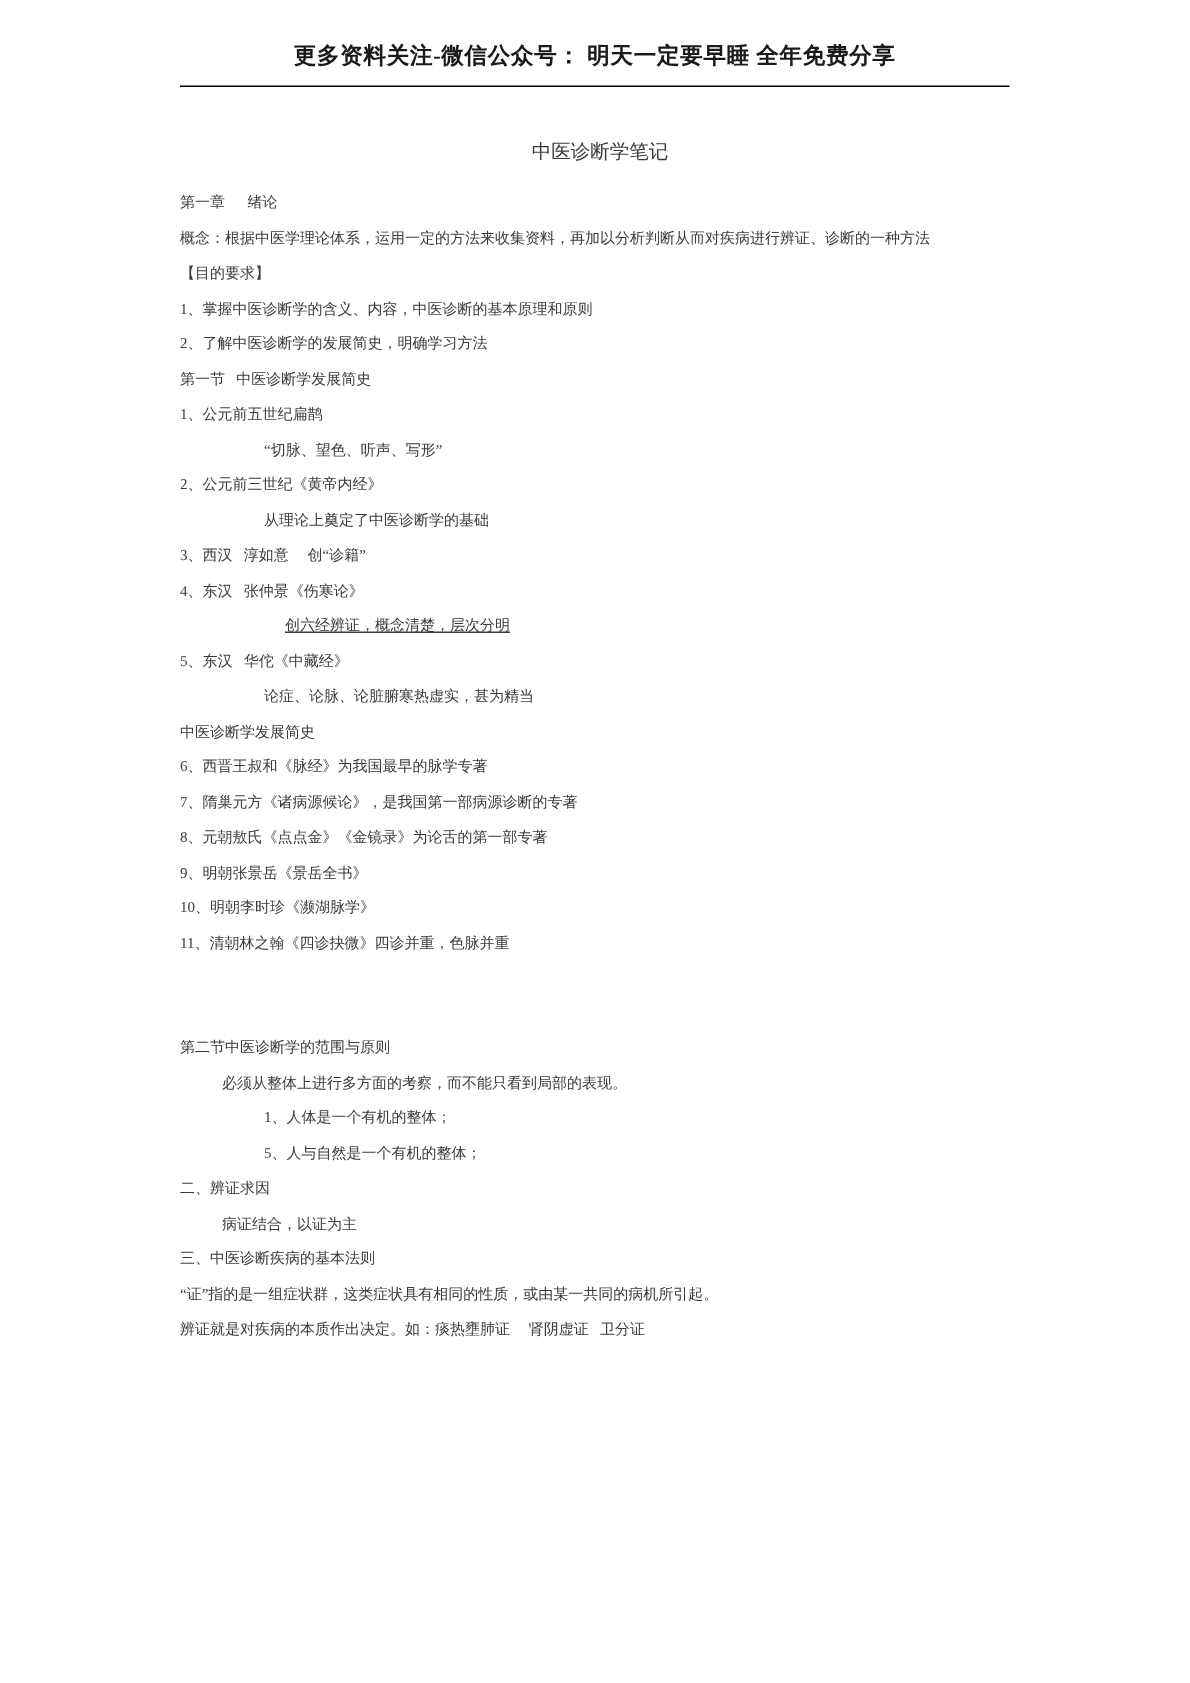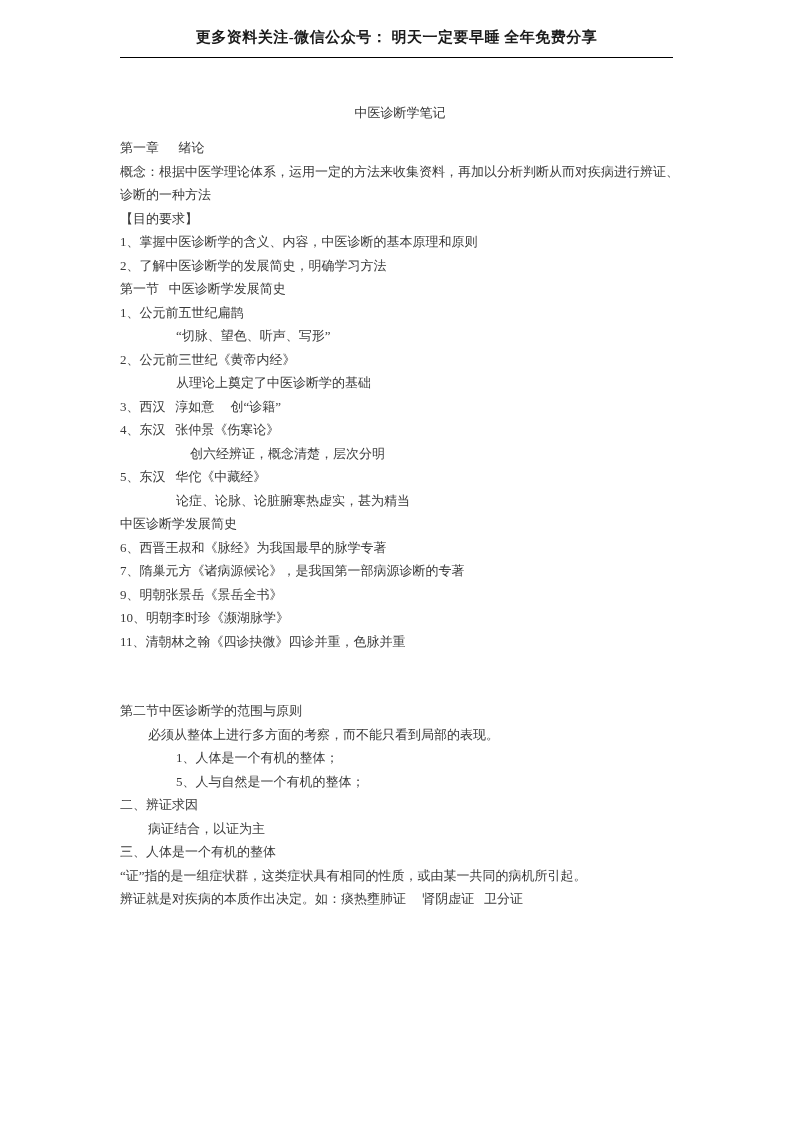--- a/index.html
+++ b/index.html
@@ -35,41 +35,41 @@
   .rule {
     position: absolute;
     top: 57px;
     left: 120px;
     width: 553px;
     height: 1px;
     background: #000000;
   }
   .doc-body {
     position: absolute;
-    top: 104px;
+    top: 92px;
     left: 120px;
     width: 560px;
   }
   .title {
     text-align: center;
     font-size: 13px;
     color: #3a3a3a;
     margin-bottom: 14px;
   }
   .line {
-    font-size: 13px;
+    font-size: 10px;
     line-height: 23.5px;
     color: #3a3a3a;
     white-space: pre-wrap;
     word-break: break-all;
   }
   .ind0 { padding-left: 0px; }
   .ind1 { padding-left: 28px; }
   .ind2 { padding-left: 56px; }
-  .ind3 { padding-left: 70px; }
+  .ind3 { padding-left: 70px; text-decoration: underline; }
   .gap { height: 23px; }
 </style>
 </head>
 <body>
 
 <div class="page">
 
   <div class="header-banner">更多资料关注-微信公众号： 明天一定要早睡  全年免费分享</div>
   <div class="rule"></div>
 
@@ -87,30 +87,31 @@
         <div class="line ind0">2、公元前三世纪《黄帝内经》</div>
         <div class="line ind2">从理论上奠定了中医诊断学的基础</div>
         <div class="line ind0">3、西汉   淳如意     创“诊籍”</div>
         <div class="line ind0">4、东汉   张仲景《伤寒论》</div>
         <div class="line ind3">创六经辨证，概念清楚，层次分明</div>
         <div class="line ind0">5、东汉   华佗《中藏经》</div>
         <div class="line ind2">论症、论脉、论脏腑寒热虚实，甚为精当</div>
         <div class="line ind0">中医诊断学发展简史</div>
         <div class="line ind0">6、西晋王叔和《脉经》为我国最早的脉学专著</div>
         <div class="line ind0">7、隋巢元方《诸病源候论》，是我国第一部病源诊断的专著</div>
+        <div class="line ind0">8、元朝敖氏《点点金》《金镜录》为论舌的第一部专著</div>
         <div class="line ind0">9、明朝张景岳《景岳全书》</div>
         <div class="line ind0">10、明朝李时珍《濒湖脉学》</div>
         <div class="line ind0">11、清朝林之翰《四诊抉微》四诊并重，色脉并重</div>
         <div class="gap"></div>
         <div class="gap"></div>
         <div class="line ind0">第二节中医诊断学的范围与原则</div>
         <div class="line ind1">必须从整体上进行多方面的考察，而不能只看到局部的表现。</div>
         <div class="line ind2">1、人体是一个有机的整体；</div>
         <div class="line ind2">5、人与自然是一个有机的整体；</div>
         <div class="line ind0">二、辨证求因</div>
         <div class="line ind1">病证结合，以证为主</div>
-        <div class="line ind0">三、人体是一个有机的整体</div>
+        <div class="line ind0">三、中医诊断疾病的基本法则</div>
         <div class="line ind0">“证”指的是一组症状群，这类症状具有相同的性质，或由某一共同的病机所引起。</div>
         <div class="line ind0">辨证就是对疾病的本质作出决定。如：痰热壅肺证     肾阴虚证   卫分证</div>
       </div>
   </div>
 
 </div>
 
 </body></html>

